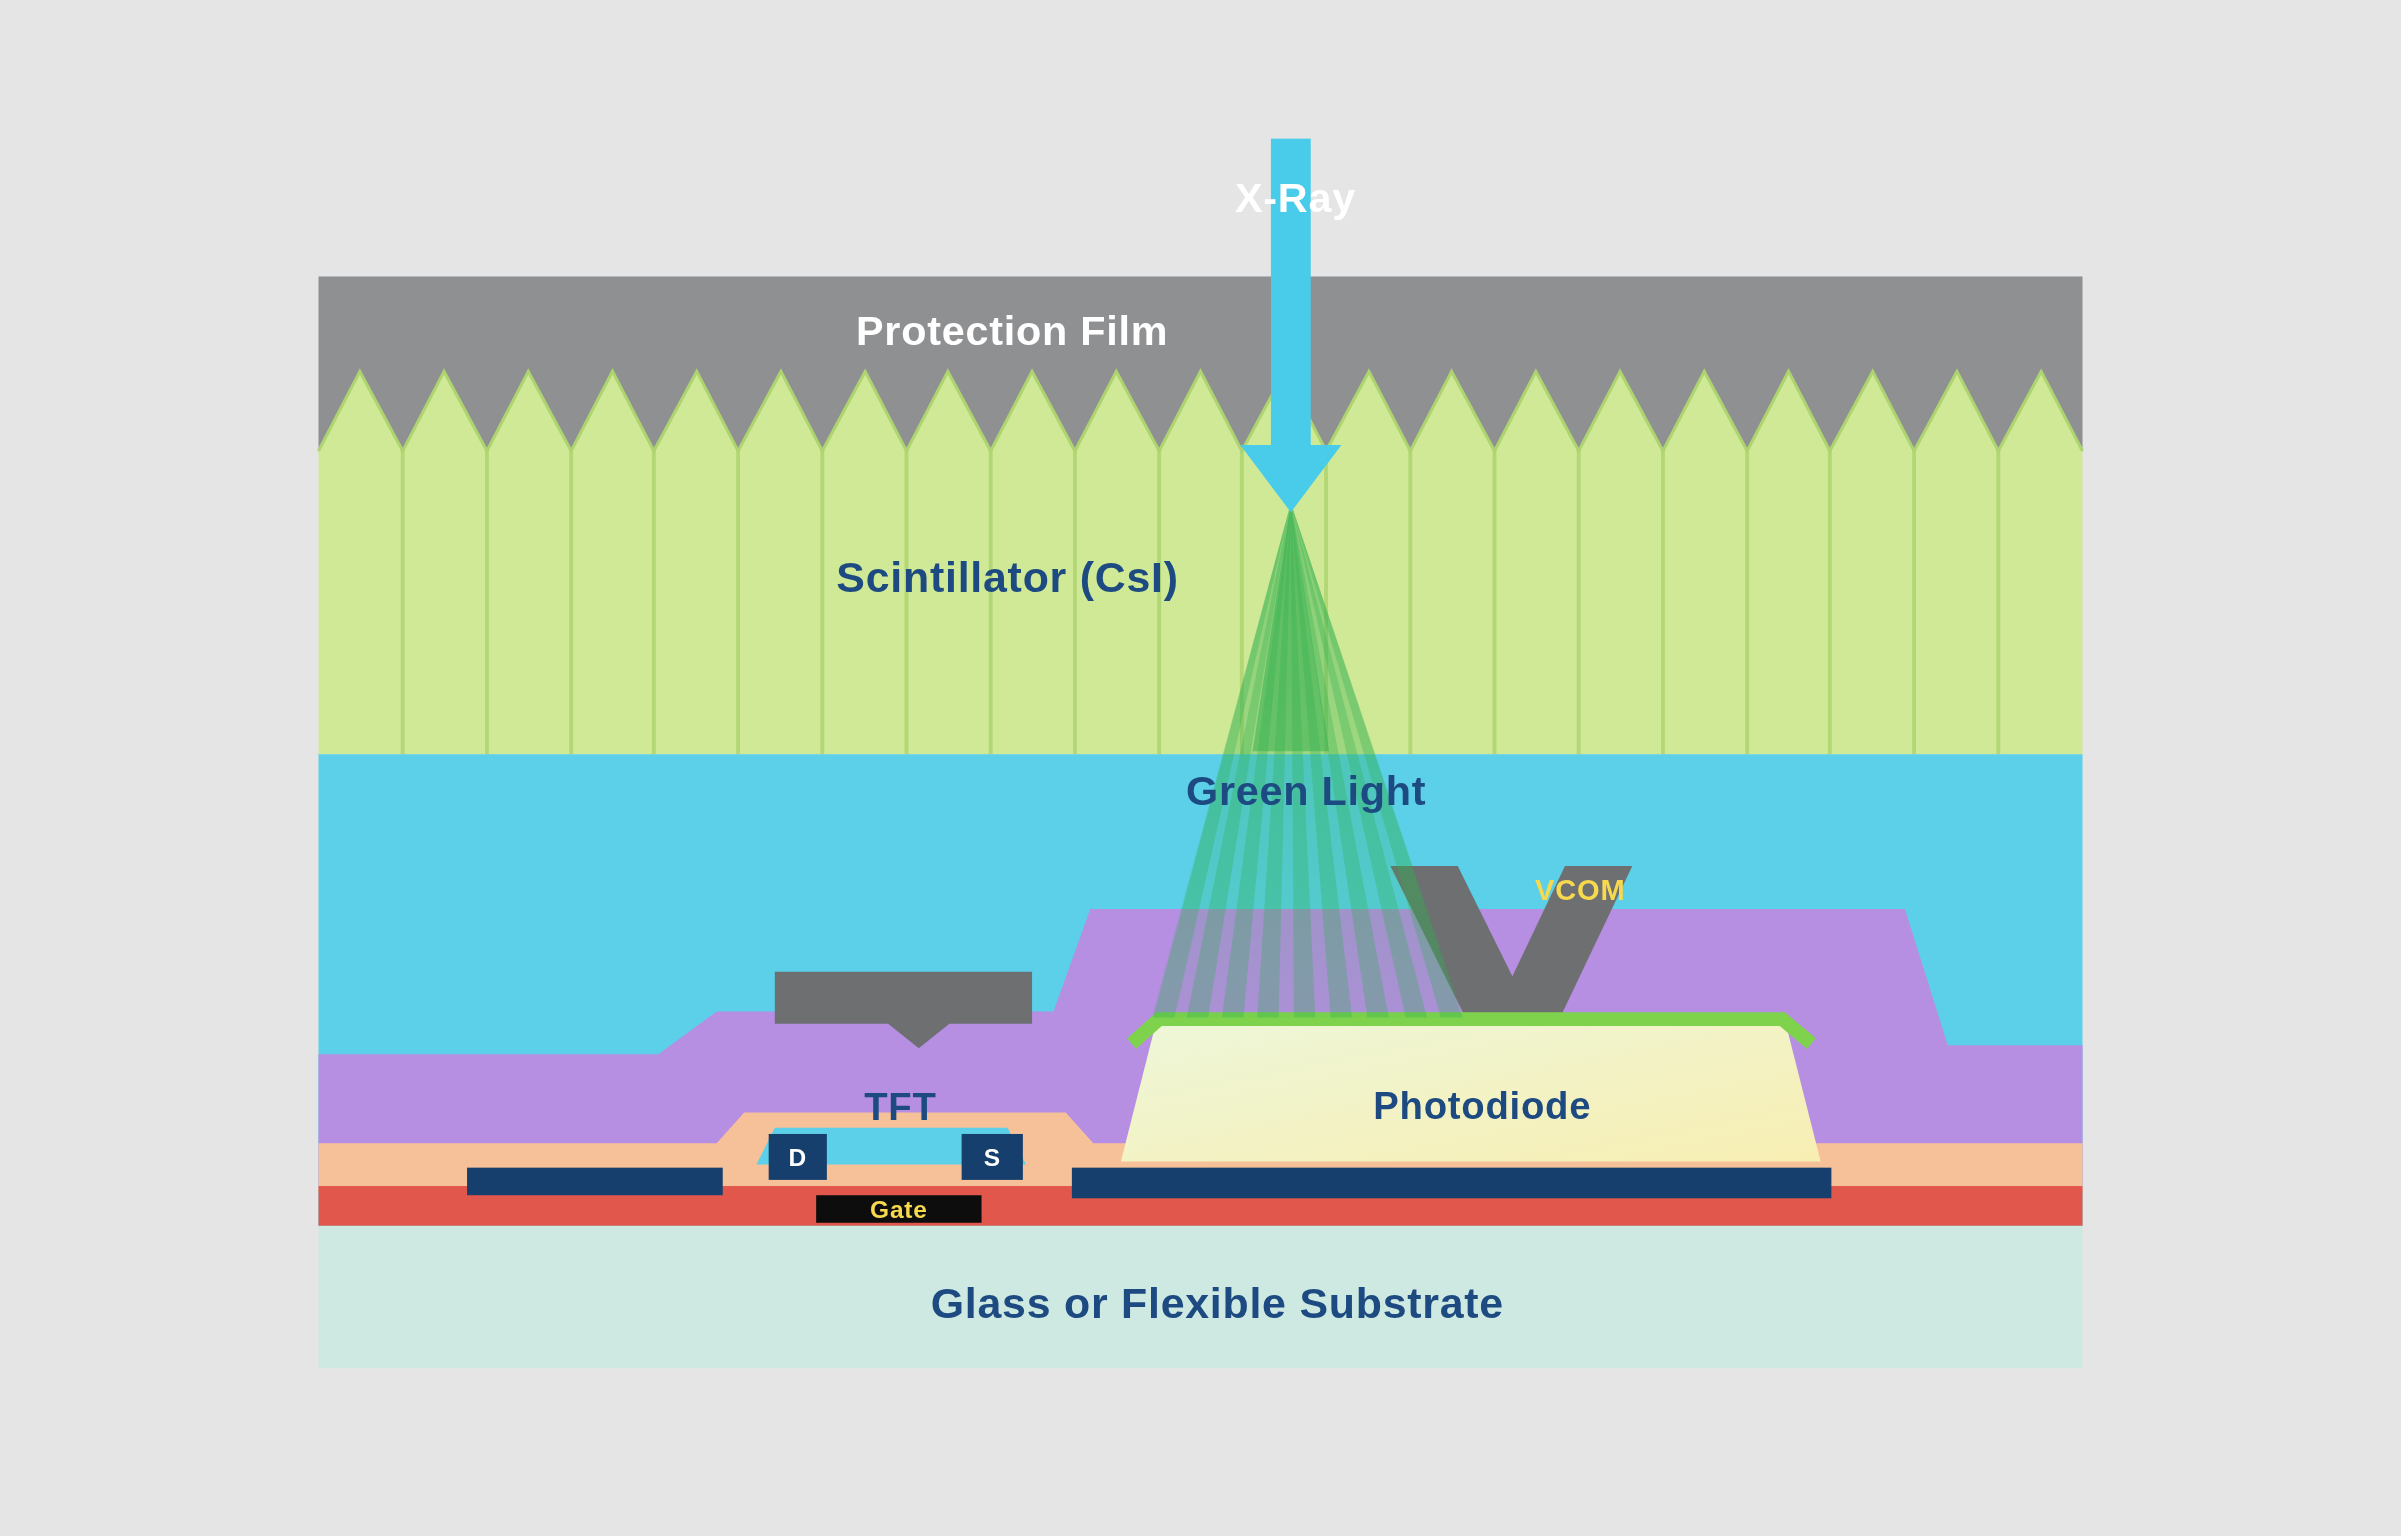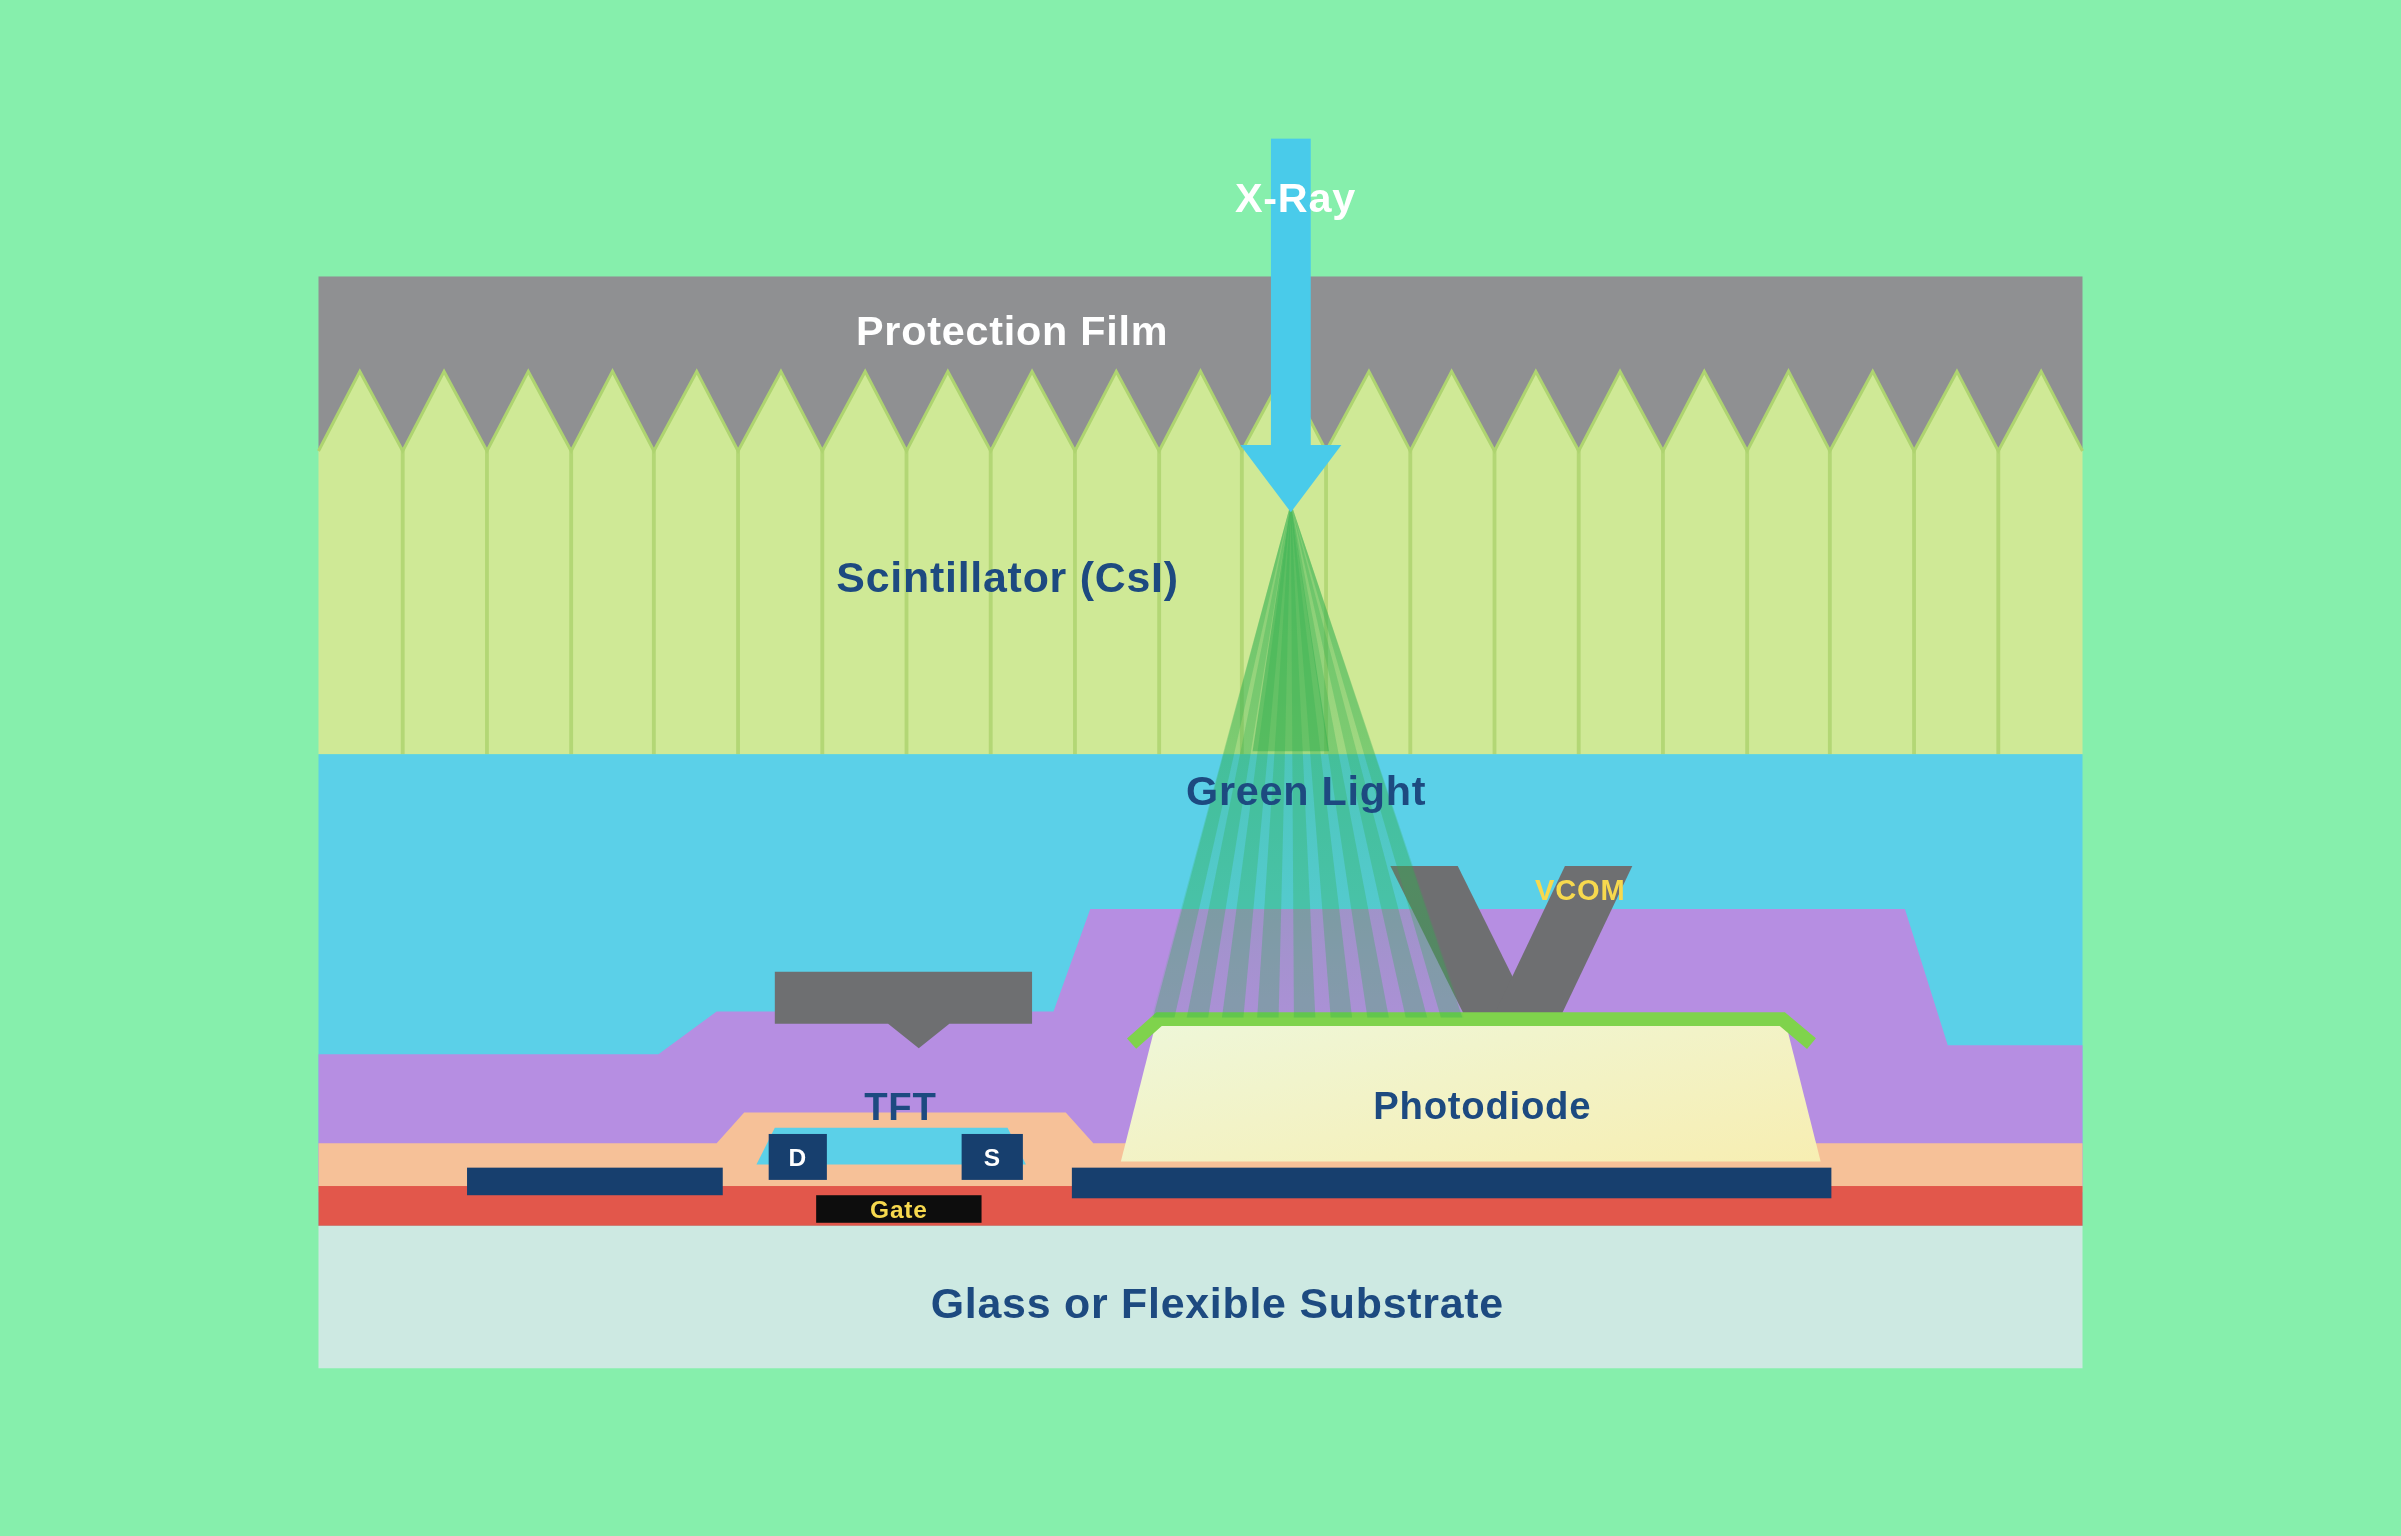--- a/index.html
+++ b/index.html
@@ -9,21 +9,21 @@
     height: 100%;
     background: #4a7150;
     overflow: hidden;
   }
   .stage {
     width: 100vw;
     height: 100vh;
     display: flex;
     align-items: flex-start;
     justify-content: center;
-    background: #86efac;
+    background: #e5e5e5;
   }
   svg { display: block; width: 100%; height: 100%; }
   .lbl {
     font-family: "Liberation Sans", sans-serif;
     font-weight: 700;
     letter-spacing: 0.5px;
   }
   .lbl-xl { font-size: 28px; }
   .lbl-lg { font-size: 27px; }
   .lbl-md { font-size: 25px; }

